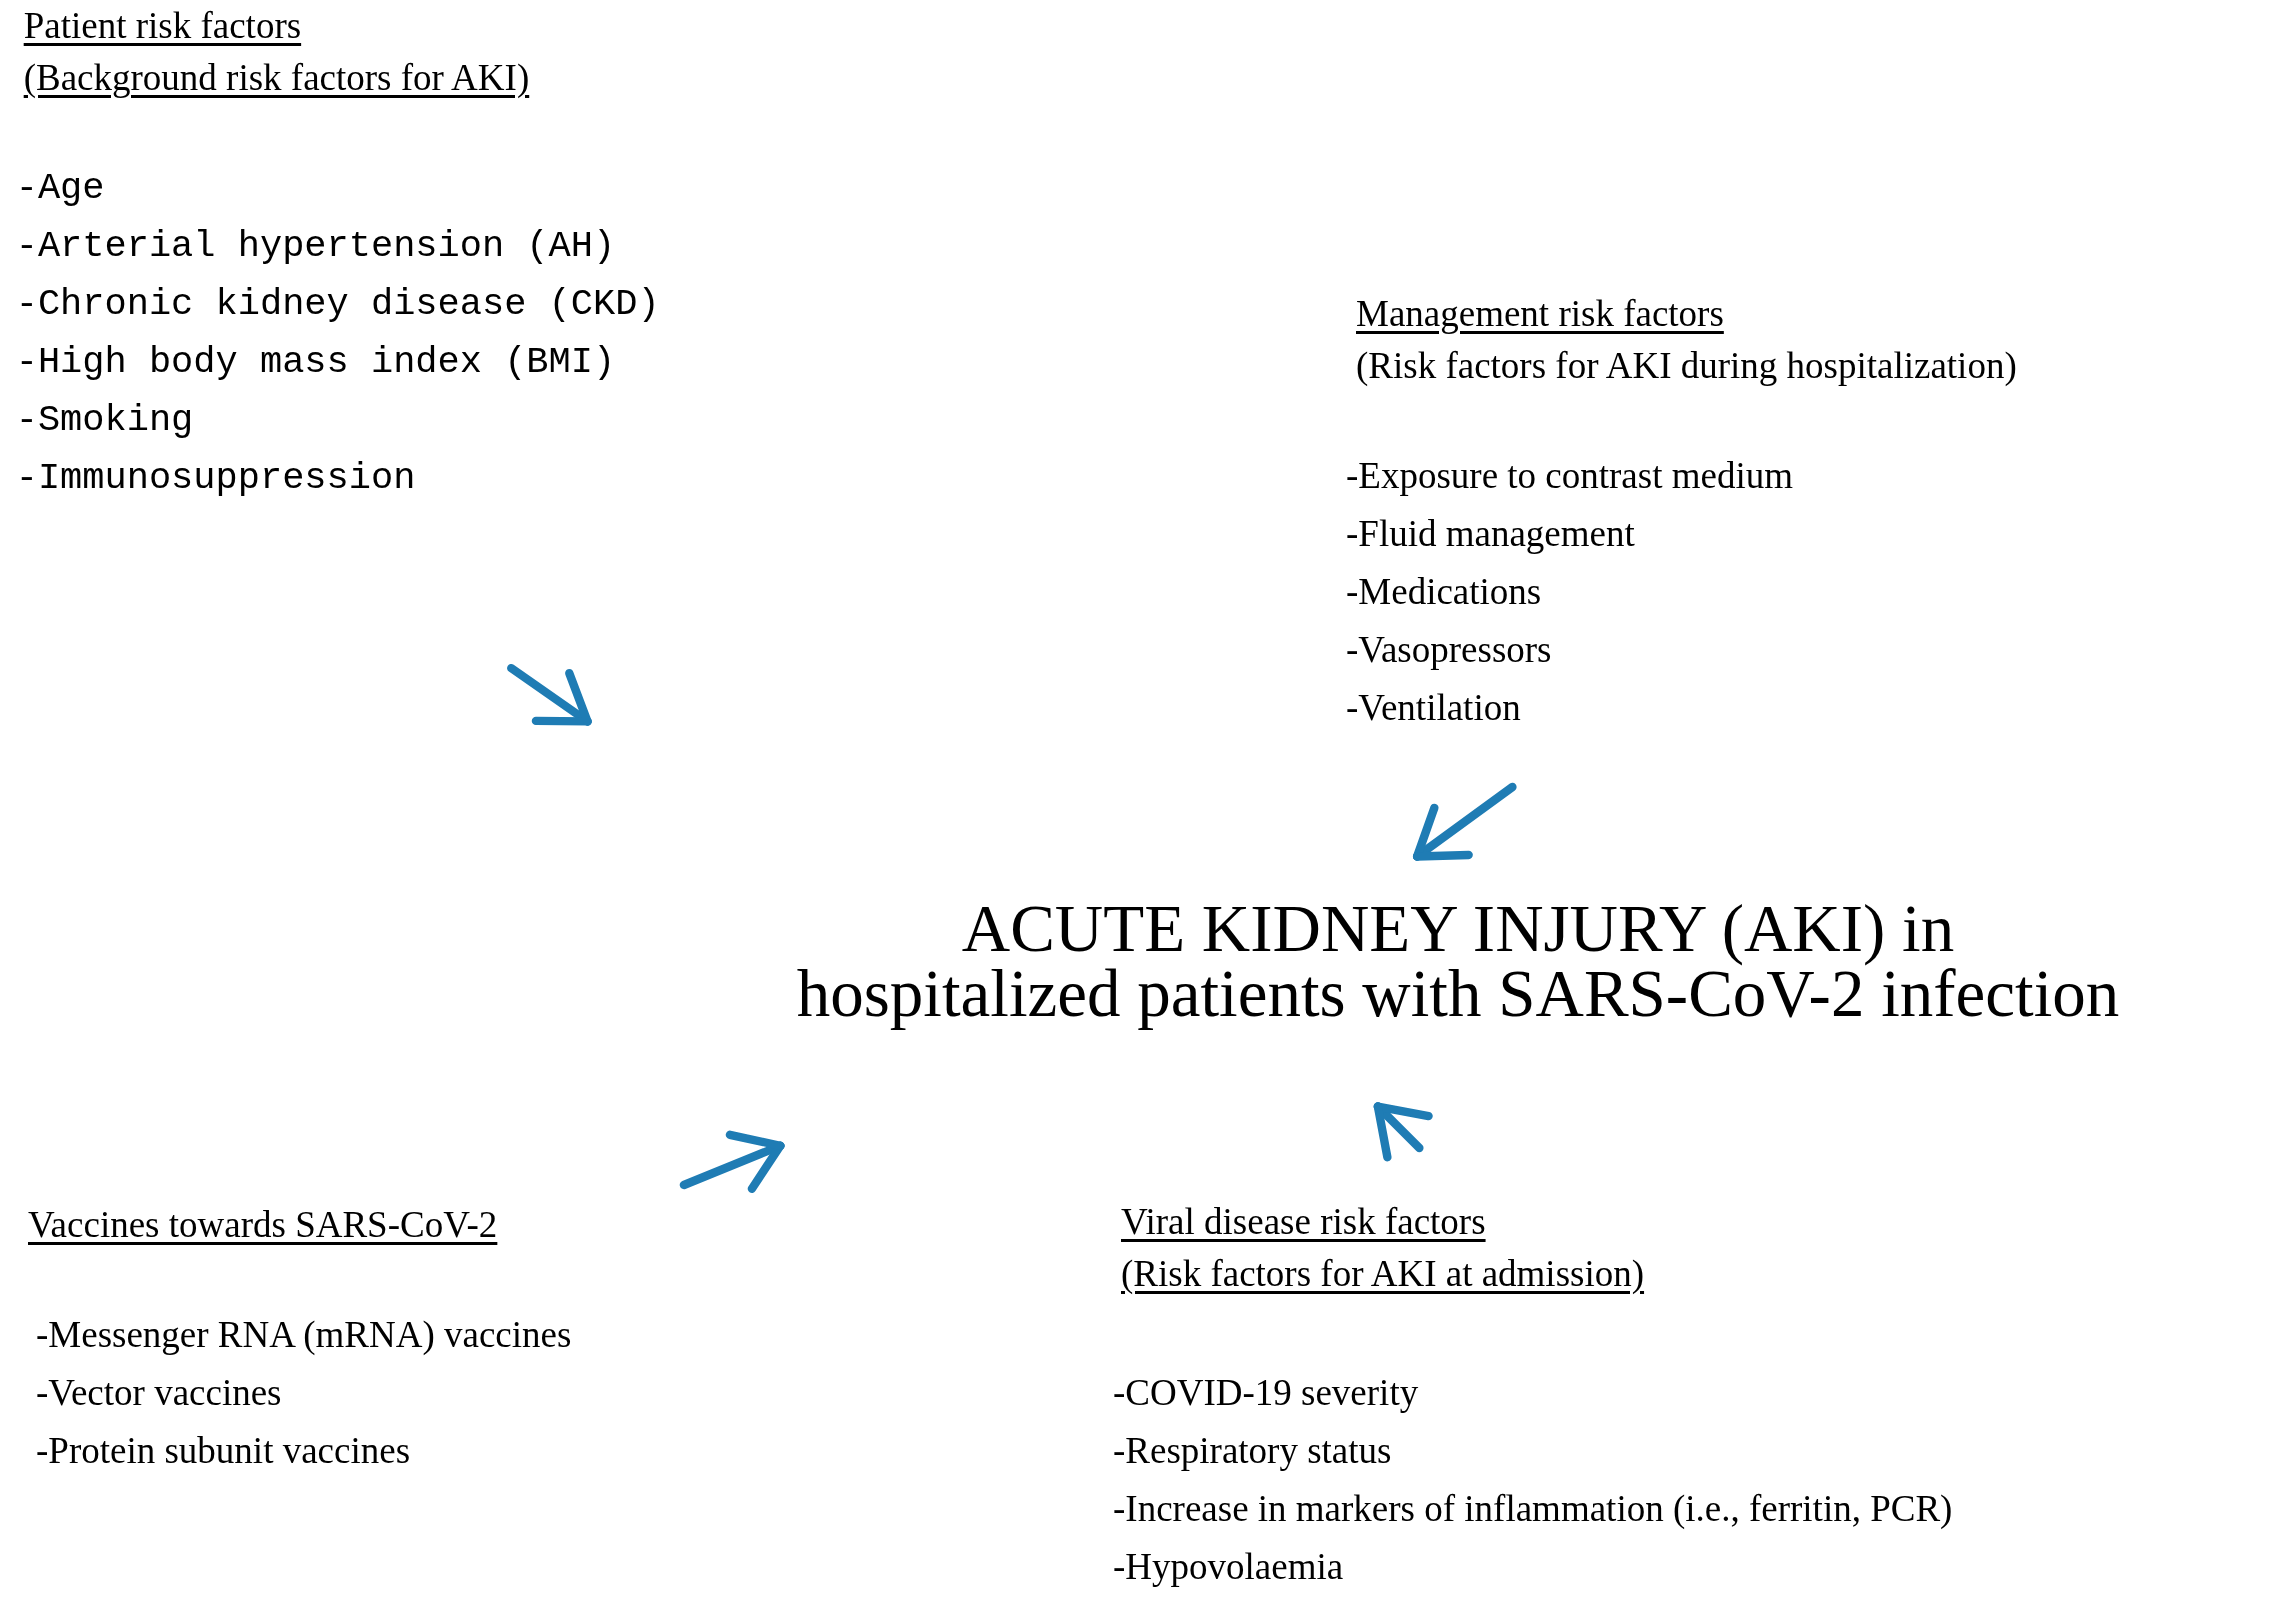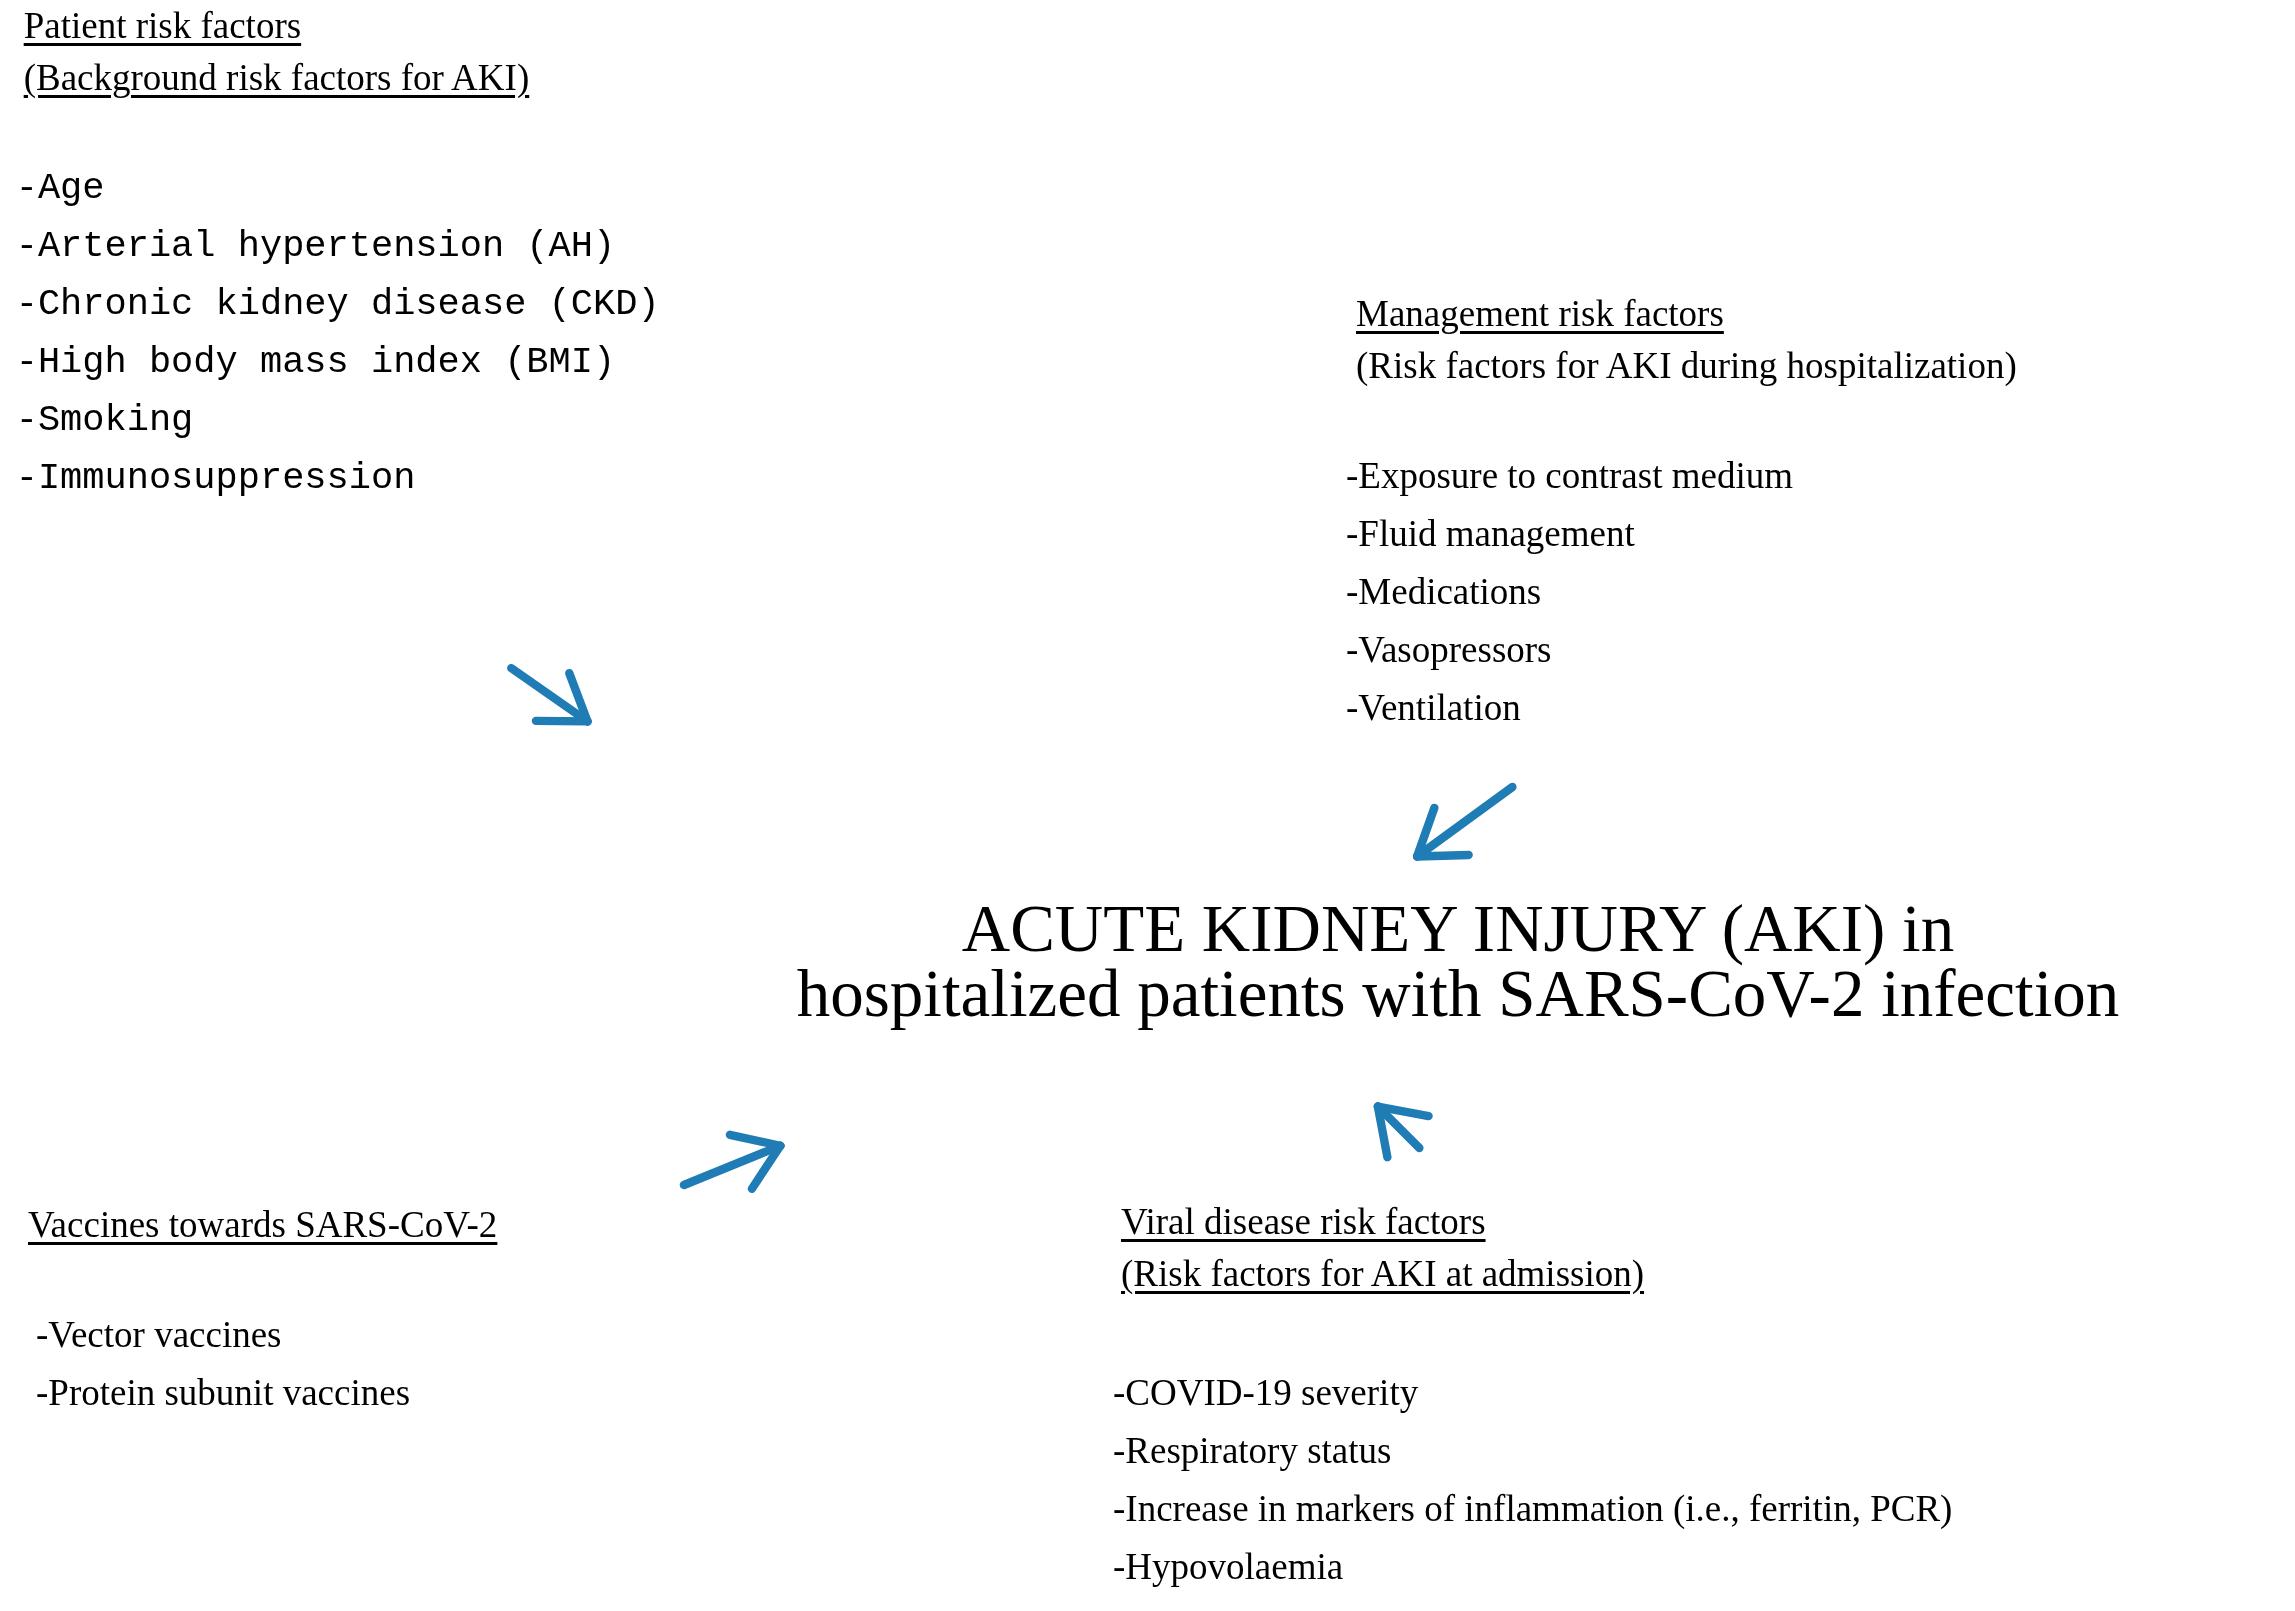--- a/index.html
+++ b/index.html
@@ -97,20 +97,21 @@
   <div class="center-title" style="left:662px; top:896px; width:1592px;">
     <div class="center-title-line">ACUTE KIDNEY INJURY (AKI) in</div>
     <div class="center-title-line">hospitalized patients with SARS-CoV-2 infection</div>
   </div>
 
   <div class="block" style="left:20px; top:1199px;text-align:center;">
     <div class="heading-line">Vaccines towards SARS-CoV-2</div>
   </div>
 
   <div class="bullet-list" style="left:36px; top:1306px;">
+    <div class="bullet-item">-Messenger RNA (mRNA) vaccines</div>
     <div class="bullet-item">-Vector vaccines</div>
     <div class="bullet-item">-Protein subunit vaccines</div>
   </div>
 
   <div class="block" style="left:1113px; top:1196px;">
     <div class="heading-line">Viral disease risk factors</div>
     <div class="heading-line">(Risk factors for AKI at admission)</div>
   </div>
 
   <div class="bullet-list" style="left:1113px; top:1345px;margin-top:19px;">

